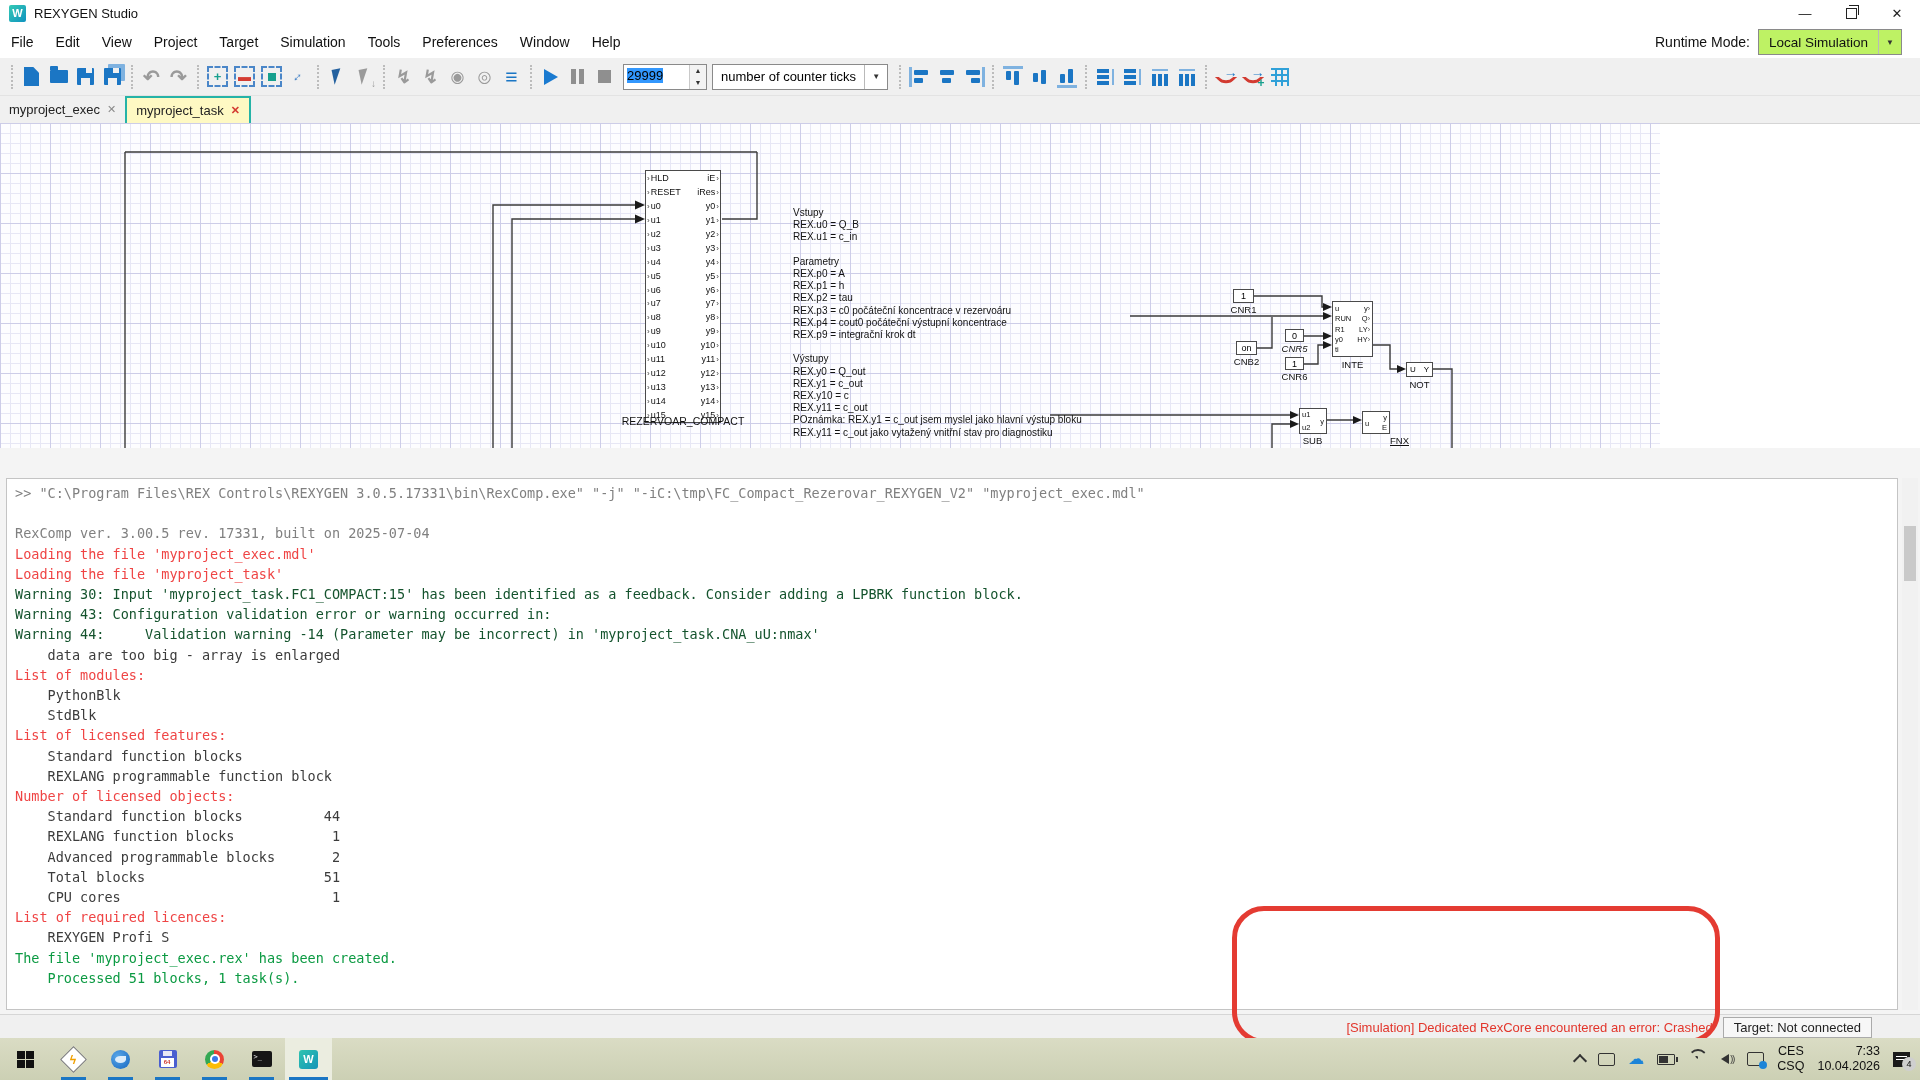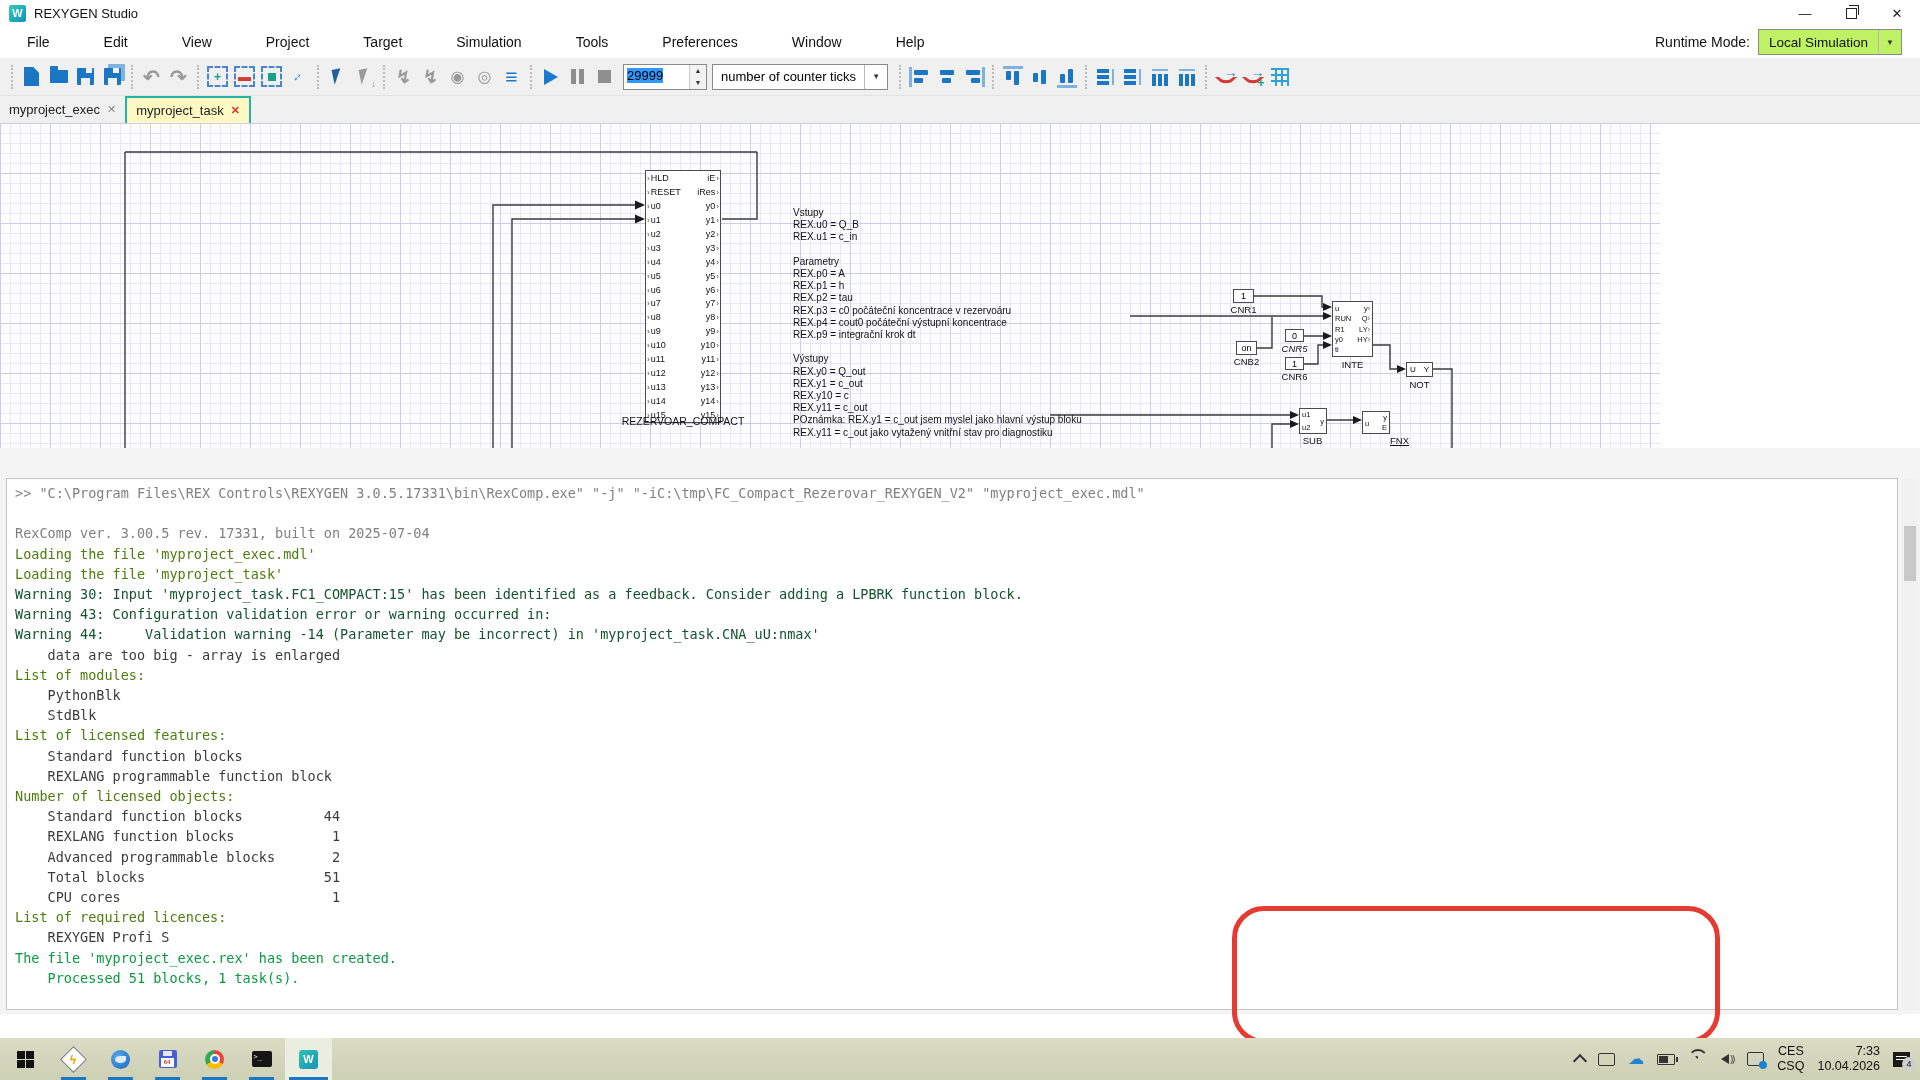--- a/index.html
+++ b/index.html
@@ -16,21 +16,21 @@
   .winbtns{margin-left:auto;display:flex;height:26px;}
   .wbtn{width:46px;height:26px;display:flex;align-items:center;justify-content:center;
     font-size:13px;color:#222;}
   .restore-sq{position:relative;width:9px;height:9px;border:1.2px solid #222;background:#fff;}
   .restore-sq::before{content:"";position:absolute;left:2px;top:-4px;width:9px;height:9px;
     border:1.2px solid #222;border-bottom:none;border-left:none;}
 
   
   .menubar{position:absolute;left:0;top:26px;width:1920px;height:32px;background:#fff;
     display:flex;align-items:center;font-size:14px;color:#111;}
-  .menubar [data-name^="menu-item"]{padding:4px 27px;cursor:default;}
+  .menubar [data-name^="menu-item"]{padding:4px 11px;cursor:default;}
   .runtime{margin-left:auto;display:flex;align-items:center;gap:8px;margin-right:18px;font-size:14px;}
   .rt-select{border:1px solid #8a8a8a;background:#bef264;height:24px;display:flex;align-items:center;}
   .rt-select .rt-val{padding:0 10px;font-size:13.5px;}
   .dd-arrow{width:22px;height:100%;border-left:1px solid #b9b9b9;display:flex;align-items:center;
     justify-content:center;font-size:8px;color:#333;}
 
   
   .toolbar{position:absolute;left:0;top:58px;width:1920px;height:38px;background:#f0f0f0;
     display:flex;align-items:center;padding-left:6px;box-sizing:border-box;border-bottom:1px solid #e3e3e3;}
   .sep{height:24px;border-left:2px dotted #bcbcbc;margin:0 5px;}
@@ -134,21 +134,21 @@
   
   .compiler{position:absolute;left:0;top:448px;width:1920px;height:566px;background:#f4f4f4;}
   .comp-head{height:30px;display:flex;align-items:center;}
   .comp-title{margin-left:10px;font-size:13px;color:#555;}
   .comp-btn{margin-left:auto;margin-right:24px;width:15px;height:15px;background:#e6e6e6;
     border:1px solid #9a9a9a;}
   .console{position:absolute;left:6px;right:22px;top:30px;bottom:4px;background:#fff;
     border:1px solid #c4c4c4;padding:4px 0 0 8px;overflow:hidden;
     font-family:"DejaVu Sans Mono",monospace;font-size:13.5px;line-height:20.2px;white-space:pre;}
   .console .gray{color:#808080;}
-  .console .blue{color:#4d7c0f;}
+  .console .blue{color:#ef4444;}
   .console .orange{color:#14532d;}
   .console .dark{color:#3c3c3c;}
   .console .green{color:#0b9a42;}
   .vscroll{position:absolute;right:2px;top:30px;bottom:4px;width:16px;background:#f1f1f1;}
   .vthumb{position:absolute;left:2px;top:48px;width:12px;height:55px;background:#c9c9c9;}
 
   
   .statusbar{position:absolute;left:0;top:1014px;width:1920px;height:24px;background:#f0f0f0;
     border-top:1px solid #d6d6d6;display:flex;align-items:center;font-size:13px;}
   .err-red{margin-left:auto;color:#e2352b;padding-right:10px;}
@@ -594,20 +594,24 @@
     <div class="blklabel" style="left:1372px;top:312px;width:55px;font-size:9.5px;text-decoration:underline;" data-name="block-label">FNX</div>
   </div>
 
   <div class="compiler" data-name="compiler-panel">
     <div class="console" data-name="compiler-console"><div class="gray" data-name="console-line">&gt;&gt; "C:\Program Files\REX Controls\REXYGEN 3.0.5.17331\bin\RexComp.exe" "-j" "-iC:\tmp\FC_Compact_Rezerovar_REXYGEN_V2" "myproject_exec.mdl"</div><div class="gray" data-name="console-line"> </div><div class="gray" data-name="console-line">RexComp ver. 3.00.5 rev. 17331, built on 2025-07-04</div><div class="blue" data-name="console-line">Loading the file 'myproject_exec.mdl'</div><div class="blue" data-name="console-line">Loading the file 'myproject_task'</div><div class="orange" data-name="console-line">Warning 30: Input 'myproject_task.FC1_COMPACT:15' has been identified as a feedback. Consider adding a LPBRK function block.</div><div class="orange" data-name="console-line">Warning 43: Configuration validation error or warning occurred in:</div><div class="orange" data-name="console-line">Warning 44:     Validation warning -14 (Parameter may be incorrect) in 'myproject_task.CNA_uU:nmax'</div><div class="dark" data-name="console-line">    data are too big - array is enlarged</div><div class="blue" data-name="console-line">List of modules:</div><div class="dark" data-name="console-line">    PythonBlk</div><div class="dark" data-name="console-line">    StdBlk</div><div class="blue" data-name="console-line">List of licensed features:</div><div class="dark" data-name="console-line">    Standard function blocks</div><div class="dark" data-name="console-line">    REXLANG programmable function block</div><div class="blue" data-name="console-line">Number of licensed objects:</div><div class="dark" data-name="console-line">    Standard function blocks          44</div><div class="dark" data-name="console-line">    REXLANG function blocks            1</div><div class="dark" data-name="console-line">    Advanced programmable blocks       2</div><div class="dark" data-name="console-line">    Total blocks                      51</div><div class="dark" data-name="console-line">    CPU cores                          1</div><div class="blue" data-name="console-line">List of required licences:</div><div class="dark" data-name="console-line">    REXYGEN Profi S</div><div class="green" data-name="console-line">The file 'myproject_exec.rex' has been created.</div><div class="green" data-name="console-line">    Processed 51 blocks, 1 task(s).</div></div>
     <div class="vscroll" data-name="console-scrollbar">
       <div class="vthumb" data-name="scrollbar-thumb"></div>
     </div>
   </div>
 
+  <div class="statusbar" data-name="status-bar">
+    <span class="err-red" data-name="simulation-error-text">[Simulation] Dedicated RexCore encountered an error: Crashed</span>
+    <span class="targetbox" data-name="target-status">Target: Not connected</span>
+  </div>
 
   <div class="red-annot" data-name="error-highlight-annotation"></div>
 
   <div class="taskbar" data-name="windows-taskbar">
     <div class="tb-app" style="width:50px" data-name="start-button">
       <span class="startlogo" data-name="start-icon">
           <i></i>
           <i></i>
           <i></i>
           <i></i>

